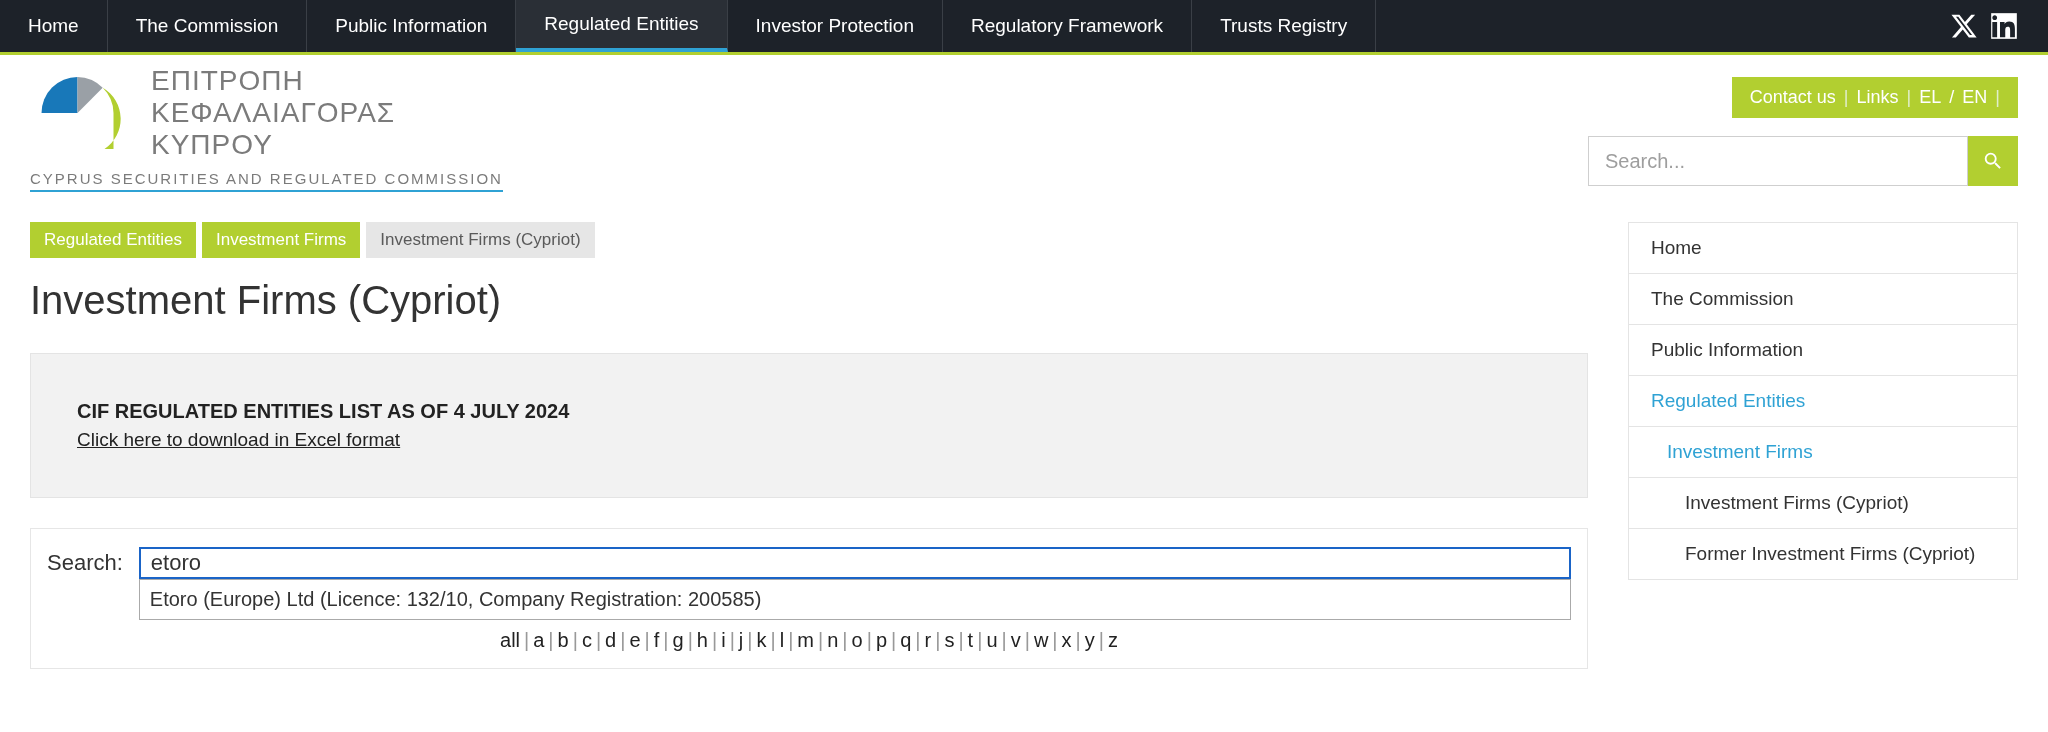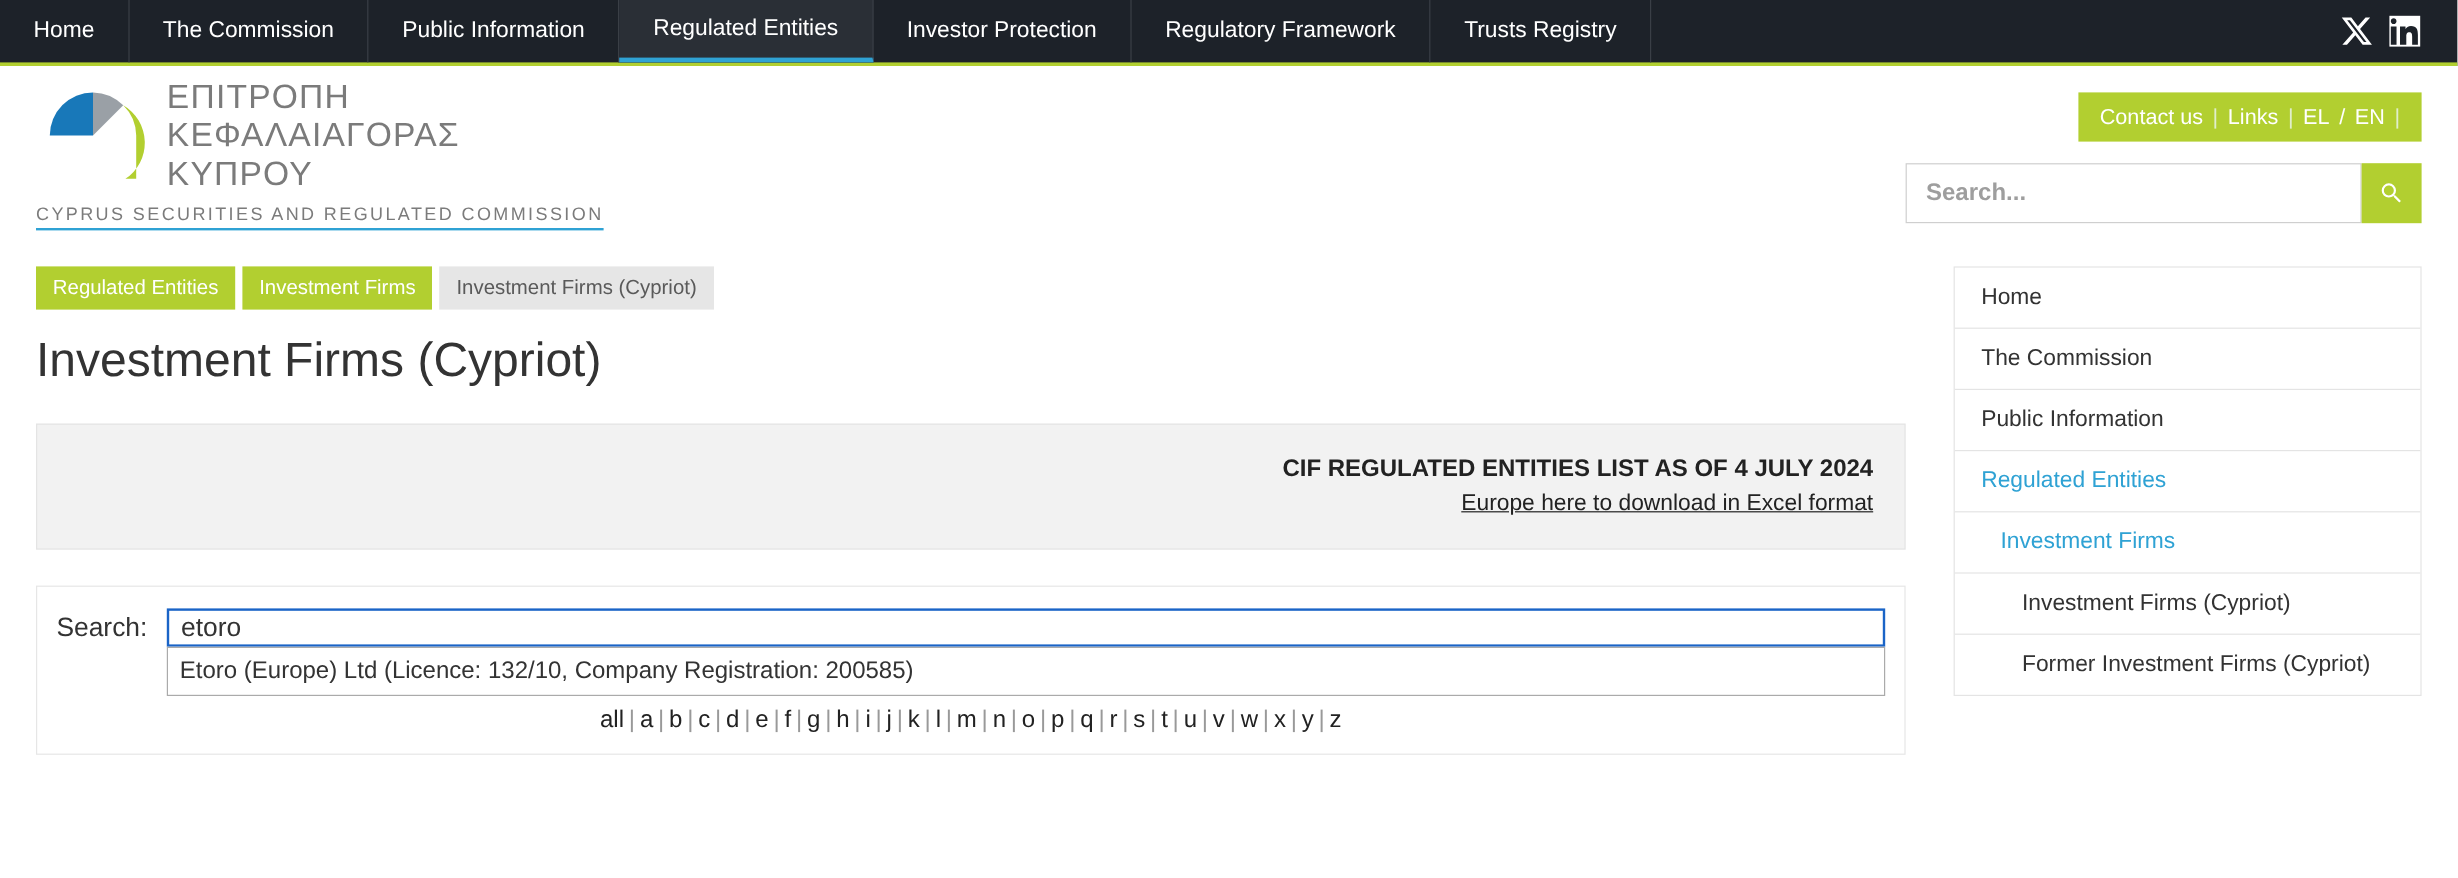--- a/index.html
+++ b/index.html
@@ -10,47 +10,47 @@
   .topnav-left { display: flex; }
   .topnav-item { color: #fff; font-size: 19px; padding: 0 28px; display: flex; align-items: center; border-right: 1px solid #3a3f46; cursor: pointer; white-space: nowrap; }
   .topnav-item.active { background: #2a2f36; border-bottom: 4px solid #2fa2d4; }
   .topnav-spacer { flex: 1; }
   .topnav-icons { display: flex; align-items: center; gap: 12px; padding-right: 30px; }
   .topnav-icons svg { width: 28px; height: 28px; fill: #fff; cursor: pointer; }
   
   
   .header-area { display: flex; justify-content: space-between; align-items: flex-start; padding: 10px 30px 0 30px; }
   .logo-block { display: flex; flex-direction: column; align-items: flex-start; }
-  .logo-row { display: flex; align-items: center; gap: 14px; }
+  .logo-row { display: flex; align-items: center; gap: 26px; }
   .logo-graphic { width: 95px; height: 90px; }
   .logo-text-greek { display: flex; flex-direction: column; font-size: 28px; letter-spacing: 1px; color: #7b7b7b; line-height: 1.15; }
   .logo-sub { font-size: 15px; color: #7b7b7b; letter-spacing: 2px; margin-top: 8px; border-bottom: 2px solid #2fa2d4; padding-bottom: 3px; }
   
   .header-right { display: flex; flex-direction: column; align-items: flex-end; gap: 18px; padding-top: 12px; }
   .lang-bar { background: #b2cf30; color: #fff; font-size: 18px; padding: 10px 18px; display: flex; gap: 8px; align-items: center; }
   .lang-bar a { color: #fff; text-decoration: none; cursor: pointer; }
   .lang-sep { color: #e0eecb; }
   
   .search-box { display: flex; }
-  .search-box input { width: 380px; height: 50px; border: 1px solid #cfcfcf; font-size: 20px; padding: 0 16px; color: #7b7b7b; font-weight: bold; }
+  .search-box input { width: 380px; height: 50px; border: 1px solid #cfcfcf; font-size: 20px; padding: 0 16px; color: #7b7b7b; }
   .search-box input::placeholder { color: #9e9e9e; }
   .search-btn { width: 50px; height: 50px; background: #b2cf30; border: none; display: flex; align-items: center; justify-content: center; cursor: pointer; }
   .search-btn svg { width: 22px; height: 22px; fill: #fff; }
   
   
   .main-wrap { display: flex; padding: 30px; gap: 40px; }
   .main-col { flex: 1; }
   
   .breadcrumb { display: flex; gap: 6px; margin-bottom: 20px; }
   .breadcrumb-item { padding: 8px 14px; font-size: 17px; color: #fff; background: #b2cf30; cursor: pointer; }
   .breadcrumb-item.current { background: #e6e6e6; color: #5a5a5a; }
   
   .page-title { font-size: 40px; font-weight: 400; color: #333; margin-bottom: 30px; }
   
-  .download-box { background: #f2f2f2; border: 1px solid #e4e4e4; padding: 26px; text-align: right; margin-bottom: 30px; }
+  .download-box { background: #f2f2f2; border: 1px solid #e4e4e4; padding: 46px; text-align: left; margin-bottom: 30px; }
   .download-box .line1 { font-weight: bold; font-size: 20px; color: #222; margin-bottom: 6px; }
   .download-box .line2 { font-size: 19px; text-decoration: underline; color: #222; cursor: pointer; }
   
   .search-form { border: 1px solid #e6e6e6; padding: 18px 16px 16px 16px; position: relative; }
   .search-row { display: flex; align-items: center; gap: 16px; }
   .search-label { font-size: 22px; color: #333; }
   .search-input-wrap { flex: 1; position: relative; }
   .search-input { width: 100%; height: 32px; border: 2px solid #1a64c7; font-size: 22px; padding: 0 10px; color: #333; }
   .suggestion-box { position: absolute; left: 0; right: 0; top: 100%; border: 1px solid #aaa; background: #fff; }
   .suggestion-item { padding: 8px 10px; font-size: 20px; color: #333; cursor: pointer; }
@@ -137,21 +137,21 @@
     <div class="breadcrumb">
       <div class="breadcrumb-item">Regulated Entities</div>
       <div class="breadcrumb-item">Investment Firms</div>
       <div class="breadcrumb-item current">Investment Firms (Cypriot)</div>
     </div>
 
     <h1 class="page-title">Investment Firms (Cypriot)</h1>
 
     <div class="download-box">
       <div class="line1">CIF REGULATED ENTITIES LIST AS OF 4 JULY 2024</div>
-      <div class="line2">Europe here to download in Excel format</div>
+      <div class="line2">Click here to download in Excel format</div>
     </div>
 
     <div class="search-form">
       <div class="search-row">
         <span class="search-label">Search:</span>
         <div class="search-input-wrap">
           <input class="search-input" type="text" value="etoro" style="">
           <div class="suggestion-box">
             <div class="suggestion-item">Etoro (Europe) Ltd (Licence: 132/10, Company Registration: 200585)</div>
           </div>

